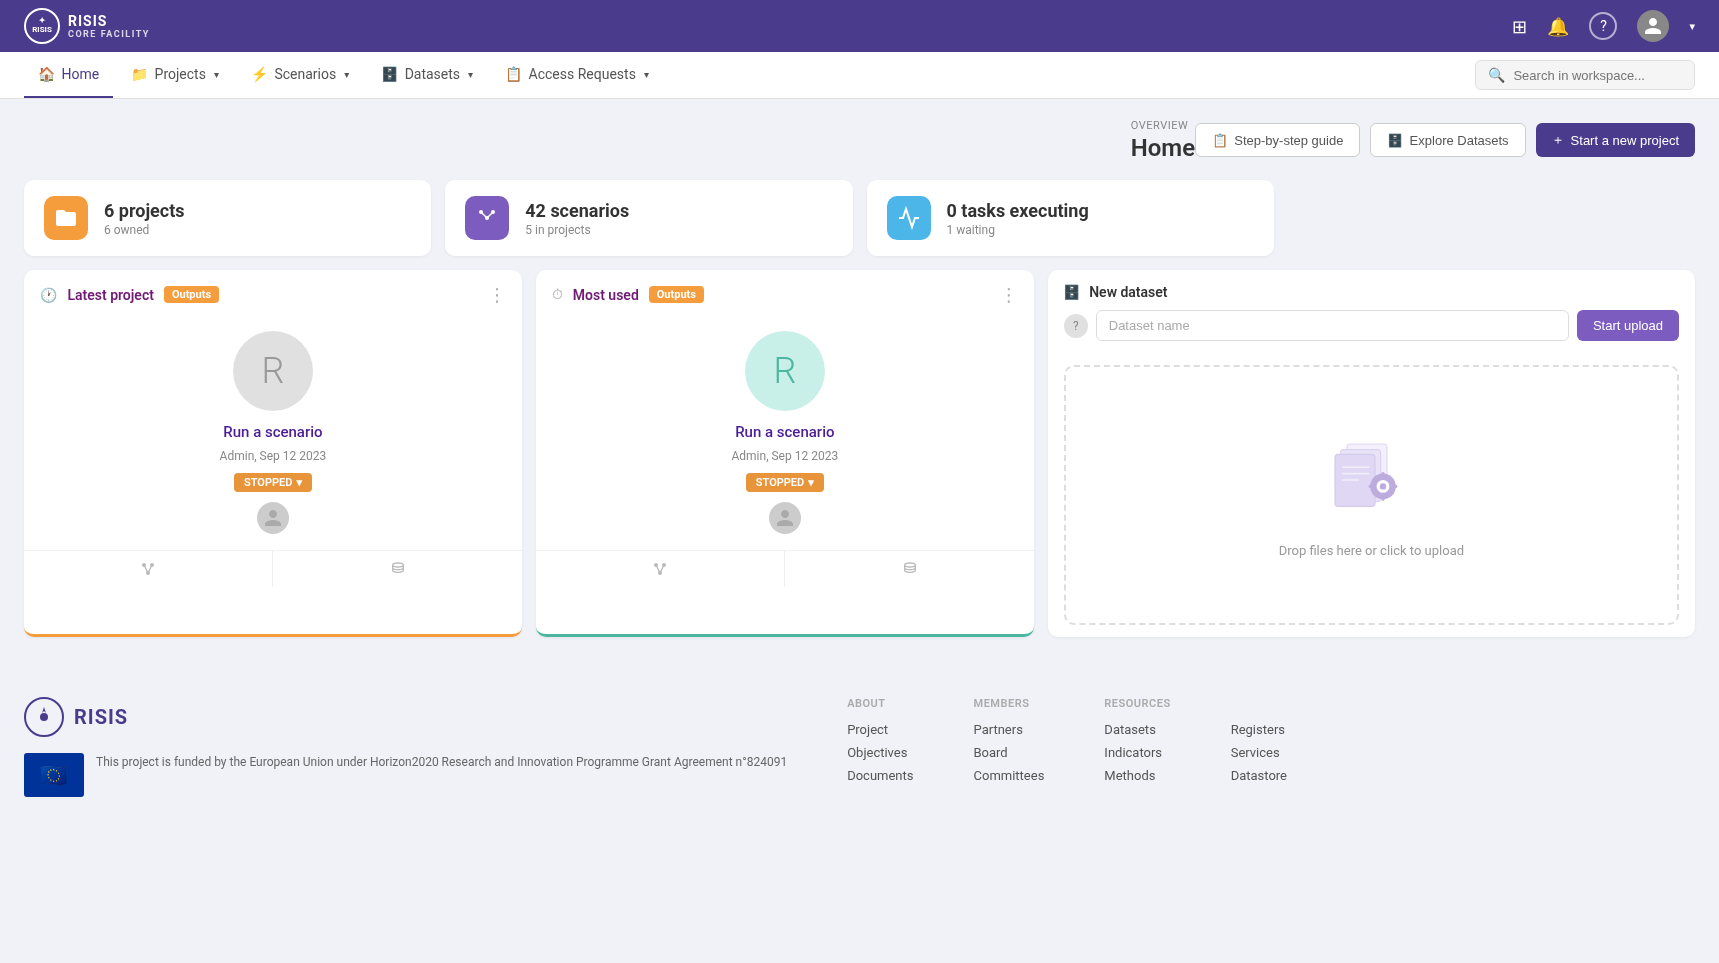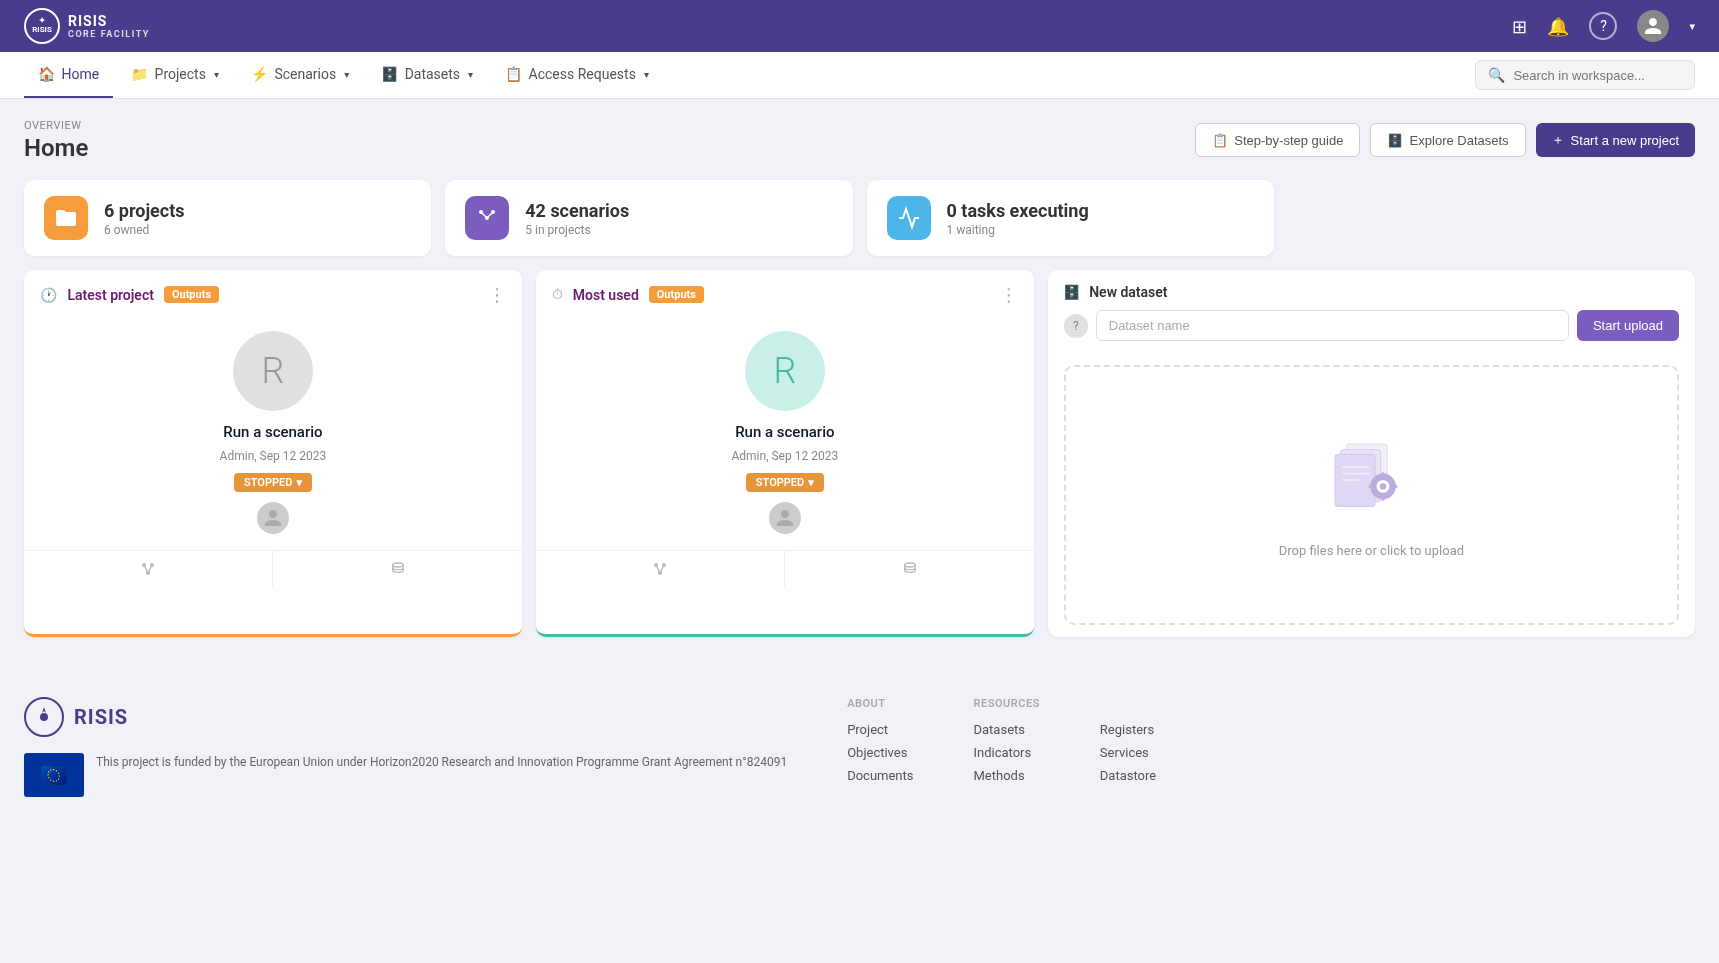--- a/index.html
+++ b/index.html
@@ -50,21 +50,21 @@
     .card-header-left { display: flex; align-items: center; gap: 10px; }
     .card-title { font-size: 14px; font-weight: 600; color: #701a75; }
     .outputs-badge { background: #f59c3c; color: white; border-radius: 4px; padding: 2px 8px; font-size: 11px; font-weight: 700; }
     .card-menu { color: #aaa; cursor: pointer; font-size: 18px; }
 
     .card-body { padding: 16px; display: flex; flex-direction: column; align-items: center; }
     .project-avatar { width: 80px; height: 80px; border-radius: 50%; background: #e0e0e0; display: flex; align-items: center; justify-content: center; margin-bottom: 12px; }
     .project-avatar.teal { background: #c8f0e8; }
     .project-avatar-letter { font-size: 36px; font-weight: 300; color: #999; }
     .project-avatar.teal .project-avatar-letter { color: #4db6a0; }
-    .project-name { font-size: 15px; font-weight: 500; color: #0f172a; margin-bottom: 8px; text-align: center; }
+    .project-name { font-size: 15px; font-weight: 500; color: #4c1d95; margin-bottom: 8px; text-align: center; }
     .project-meta { font-size: 12px; color: #888; margin-bottom: 10px; text-align: center; }
     .status-badge { background: #e8943a; color: white; border-radius: 4px; padding: 3px 10px; font-size: 11px; font-weight: 600; display: flex; gap: 4px; cursor: pointer; }
     .user-avatar { width: 32px; height: 32px; border-radius: 50%; background: #ccc; display: flex; align-items: center; justify-content: center; margin-top: 10px; font-size: 14px; color: #888; }
 
     .card-footer { display: flex; border-top: 1px solid #f0f0f0; }
     .card-footer-btn { flex: 1; display: flex; align-items: center; justify-content: center; padding: 10px; color: #aaa; cursor: pointer; font-size: 16px; }
     .card-footer-sep { width: 1px; background: #f0f0f0; }
 
     .card-bottom-border-orange { border-bottom: 3px solid #f59c3c; }
     .card-bottom-border-teal { border-bottom: 3px solid #4db6a0; }
@@ -77,21 +77,21 @@
     .help-btn { width: 24px; height: 24px; border-radius: 50%; background: #e0e0e0; display: flex; align-items: center; justify-content: center; font-size: 12px; color: #888; cursor: pointer; flex-shrink: 0; }
     .dataset-input { flex: 1; border: 1px solid #ddd; border-radius: 6px; padding: 7px 12px; font-size: 13px; outline: none; color: #333; }
     .dataset-input::placeholder { color: #aaa; }
     .start-upload-btn { background: #7c5cbf; color: white; border: none; border-radius: 6px; padding: 8px 16px; font-size: 13px; cursor: pointer; white-space: nowrap; }
 
     .upload-area { margin: 12px 16px; border: 2px dashed #ddd; border-radius: 10px; display: flex; flex-direction: column; align-items: center; justify-content: center; padding: 40px 20px; cursor: pointer; min-height: 260px; }
     .upload-icon-img { font-size: 60px; margin-bottom: 16px; opacity: 0.5; }
     .upload-text { font-size: 13px; color: #999; text-align: center; }
 
     
-    .header-content-row { display: flex; align-items: flex-start; justify-content: space-between; margin-bottom: 0; }
+    .header-content-row { display: flex; align-items: flex-start; justify-content: flex-end; margin-bottom: 0; }
     .header-content-left {}
     .header-content-right { display: flex; gap: 10px; padding-top: 4px; }
 
     
     .footer { background: #f0f2f8; padding: 40px 24px 24px; }
     .footer-inner { display: flex; gap: 60px; align-items: flex-start; }
     .footer-brand { min-width: 300px; }
     .footer-logo { display: flex; align-items: center; gap: 10px; margin-bottom: 16px; }
     .footer-logo-circle { width: 40px; height: 40px; border: 2px solid #4a3b8c; border-radius: 50%; display: flex; align-items: center; justify-content: center; }
     .footer-logo-text { font-size: 20px; font-weight: 700; color: #4a3b8c; letter-spacing: 1px; }
@@ -378,20 +378,26 @@
       </div>
     </div>
     <div class="footer-links">
       <div class="footer-col">
         <h4>ABOUT</h4>
         <a>Project</a>
         <a>Objectives</a>
         <a>Documents</a>
       </div>
       <div class="footer-col">
+        <h4>MEMBERS</h4>
+        <a>Partners</a>
+        <a>Board</a>
+        <a>Committees</a>
+      </div>
+      <div class="footer-col">
         <h4>RESOURCES</h4>
         <a>Datasets</a>
         <a>Indicators</a>
         <a>Methods</a>
       </div>
       <div class="footer-col">
         <h4 style="visibility:hidden;">RESOURCES</h4>
         <a>Registers</a>
         <a>Services</a>
         <a>Datastore</a>

